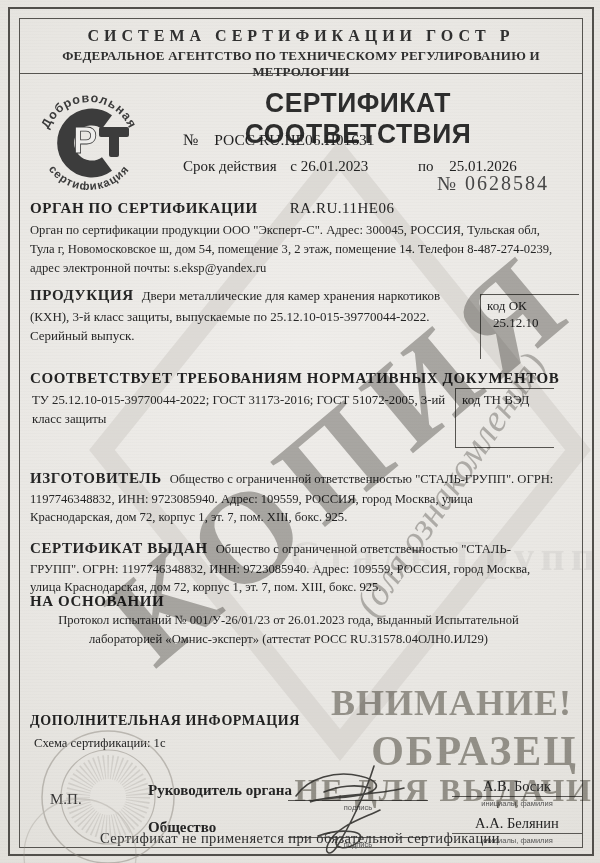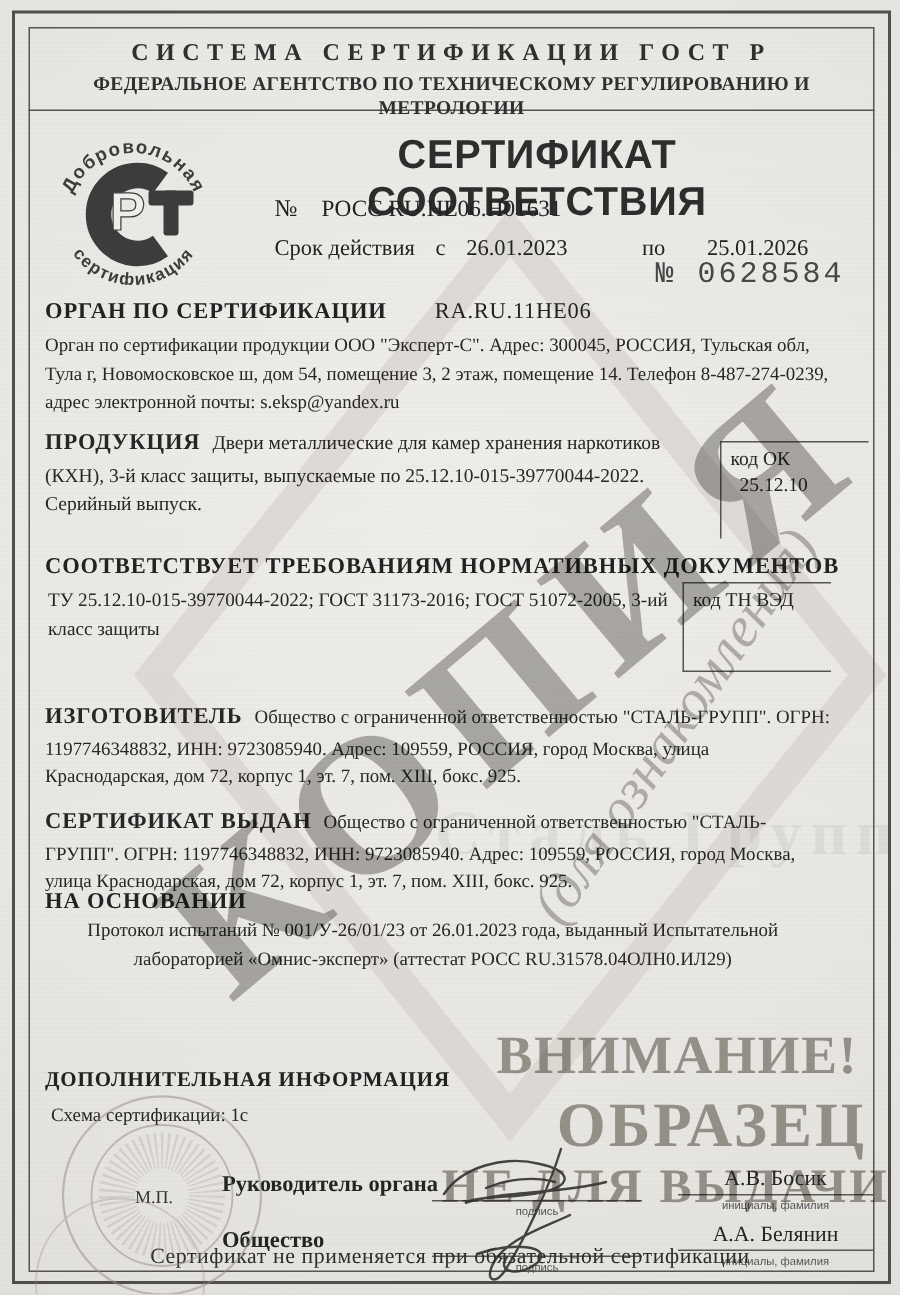--- a/index.html
+++ b/index.html
@@ -17,21 +17,21 @@
   .header-band{left:19px;right:17px;top:18px;height:55px;border-bottom:1px solid #565450;}
   .hdr1{margin-top:9px;text-align:center;font-weight:bold;font-size:16px;letter-spacing:5px;color:#2f2f2f;}
   .hdr2{margin-top:3px;text-align:center;font-weight:bold;font-size:13px;letter-spacing:0.2px;color:#2f2f2f;}
   
   .doc-title{left:148px;top:88px;width:420px;text-align:center;font-family:"Liberation Sans",sans-serif;
     font-weight:700;font-size:27px;letter-spacing:0.5px;color:#2d2d2d;transform:scaleX(0.98);}
   .cert-no{left:183px;top:131px;font-size:15.5px;color:#222;}
   .cert-no .numsign{font-size:16px;margin-right:16px;}
   .validity{left:183px;top:158px;font-size:15px;color:#222;}
   .validity span{display:inline-block;}
-  .serial{left:437px;top:172px;font-family:Liberation Mono, monospace;font-size:20px;
+  .serial{left:437px;top:172px;font-family:Liberation Serif, serif;font-size:20px;
     letter-spacing:2px;color:#474747;}
   
   .lblrow{font-weight:bold;font-size:15px;letter-spacing:0.6px;color:#222;}
   .code-inline{font-weight:normal;font-size:15px;letter-spacing:0.5px;margin-left:32px;}
   .body-txt{font-size:12.6px;line-height:1.5;color:#262626;}
   .inline-lbl{font-weight:bold;font-size:15px;letter-spacing:0.6px;margin-right:8px;}
   .codebox{border-left:1px solid #565450;padding:3px 6px;font-size:13px;color:#262626;line-height:1.3;}
   .codebox .cval{margin-left:6px;}
   
   .warn{font-weight:bold;color:#98968f;text-align:right;white-space:nowrap;
@@ -44,21 +44,21 @@
     letter-spacing:14px;color:rgba(100,98,95,0.48);transform:rotate(-40deg);mix-blend-mode:multiply;white-space:nowrap;}
   .wm-sub{left:150px;top:462px;width:600px;text-align:center;font-style:italic;font-size:38px;
     color:rgba(108,106,102,0.46);transform:rotate(-56deg);mix-blend-mode:multiply;white-space:nowrap;}
   .wm-ghost{left:290px;top:532px;font-weight:bold;font-size:42px;letter-spacing:6px;
     color:rgba(60,60,60,0.07);white-space:nowrap;}
   
   .role{left:148px;font-weight:bold;font-size:15px;color:#242424;}
   .sline{border-bottom:1px solid #5a5855;height:0;}
   .scap{text-align:center;font-family:"Liberation Sans",sans-serif;font-size:7.5px;color:#555;}
   .sname{text-align:center;font-size:14.5px;color:#242424;}
-  .mp{left:50px;top:791px;font-size:12px;color:#333;margin-left:40px;}
+  .mp{left:50px;top:791px;font-size:15px;color:#333;}
   .footer-note{left:40px;right:40px;top:830px;text-align:center;font-size:14.5px;
     letter-spacing:0.4px;color:#2c2c2c;}
   .z1{z-index:1}.z2{z-index:2}.z3{z-index:3}.z4{z-index:4}
 </style>
 </head>
 <body>
 
 <div id="page">
 
   <svg class="abs z1" style="left:0;top:0;" width="600" height="863" viewBox="0 0 600 863">
@@ -95,23 +95,23 @@
 
   <div class="abs z2 doc-title">СЕРТИФИКАТ СООТВЕТСТВИЯ</div>
 
   <div class="abs z2 cert-no">
     <span class="numsign">№</span><span>РОСС RU.НЕ06.Н01631</span>
   </div>
 
   <div class="abs z2 validity">
     <span>Срок действия</span>
     <span style="margin-left:10px">с</span>
-    <span style="margin-left:10px">26.01.2023</span>
+    <span style="">26.01.2023</span>
     <span style="margin-left:46px">по</span>
-    <span style="margin-left:24px">25.01.2026</span>
+    <span style="margin-left:12px">25.01.2026</span>
   </div>
 
   <div class="abs z2 serial">
     <span>№</span>
     <span>0628584</span>
   </div>
 
   <div class="abs z2 lblrow" style="left:30px;top:200px;">
     <span>ОРГАН ПО СЕРТИФИКАЦИИ</span><span class="code-inline">RA.RU.11НЕ06</span>
   </div>

